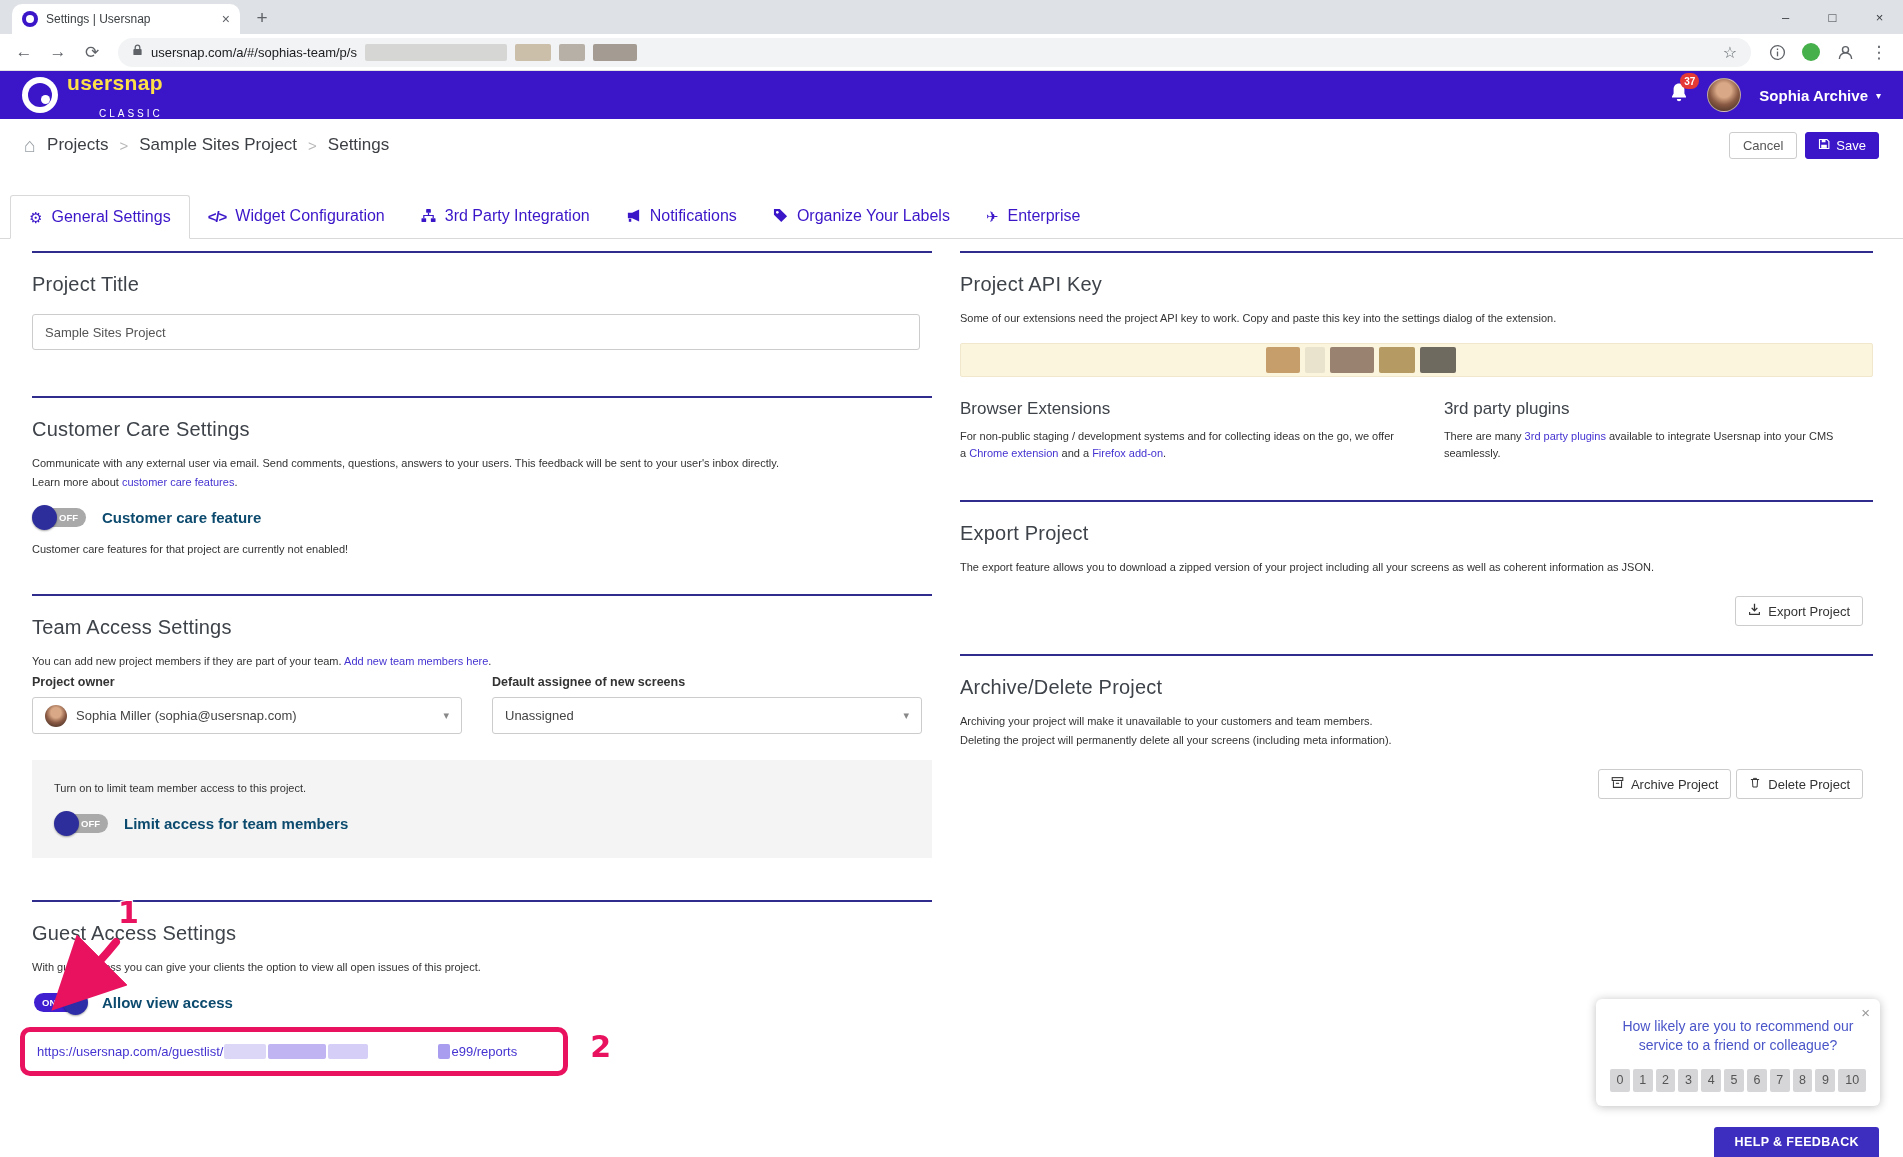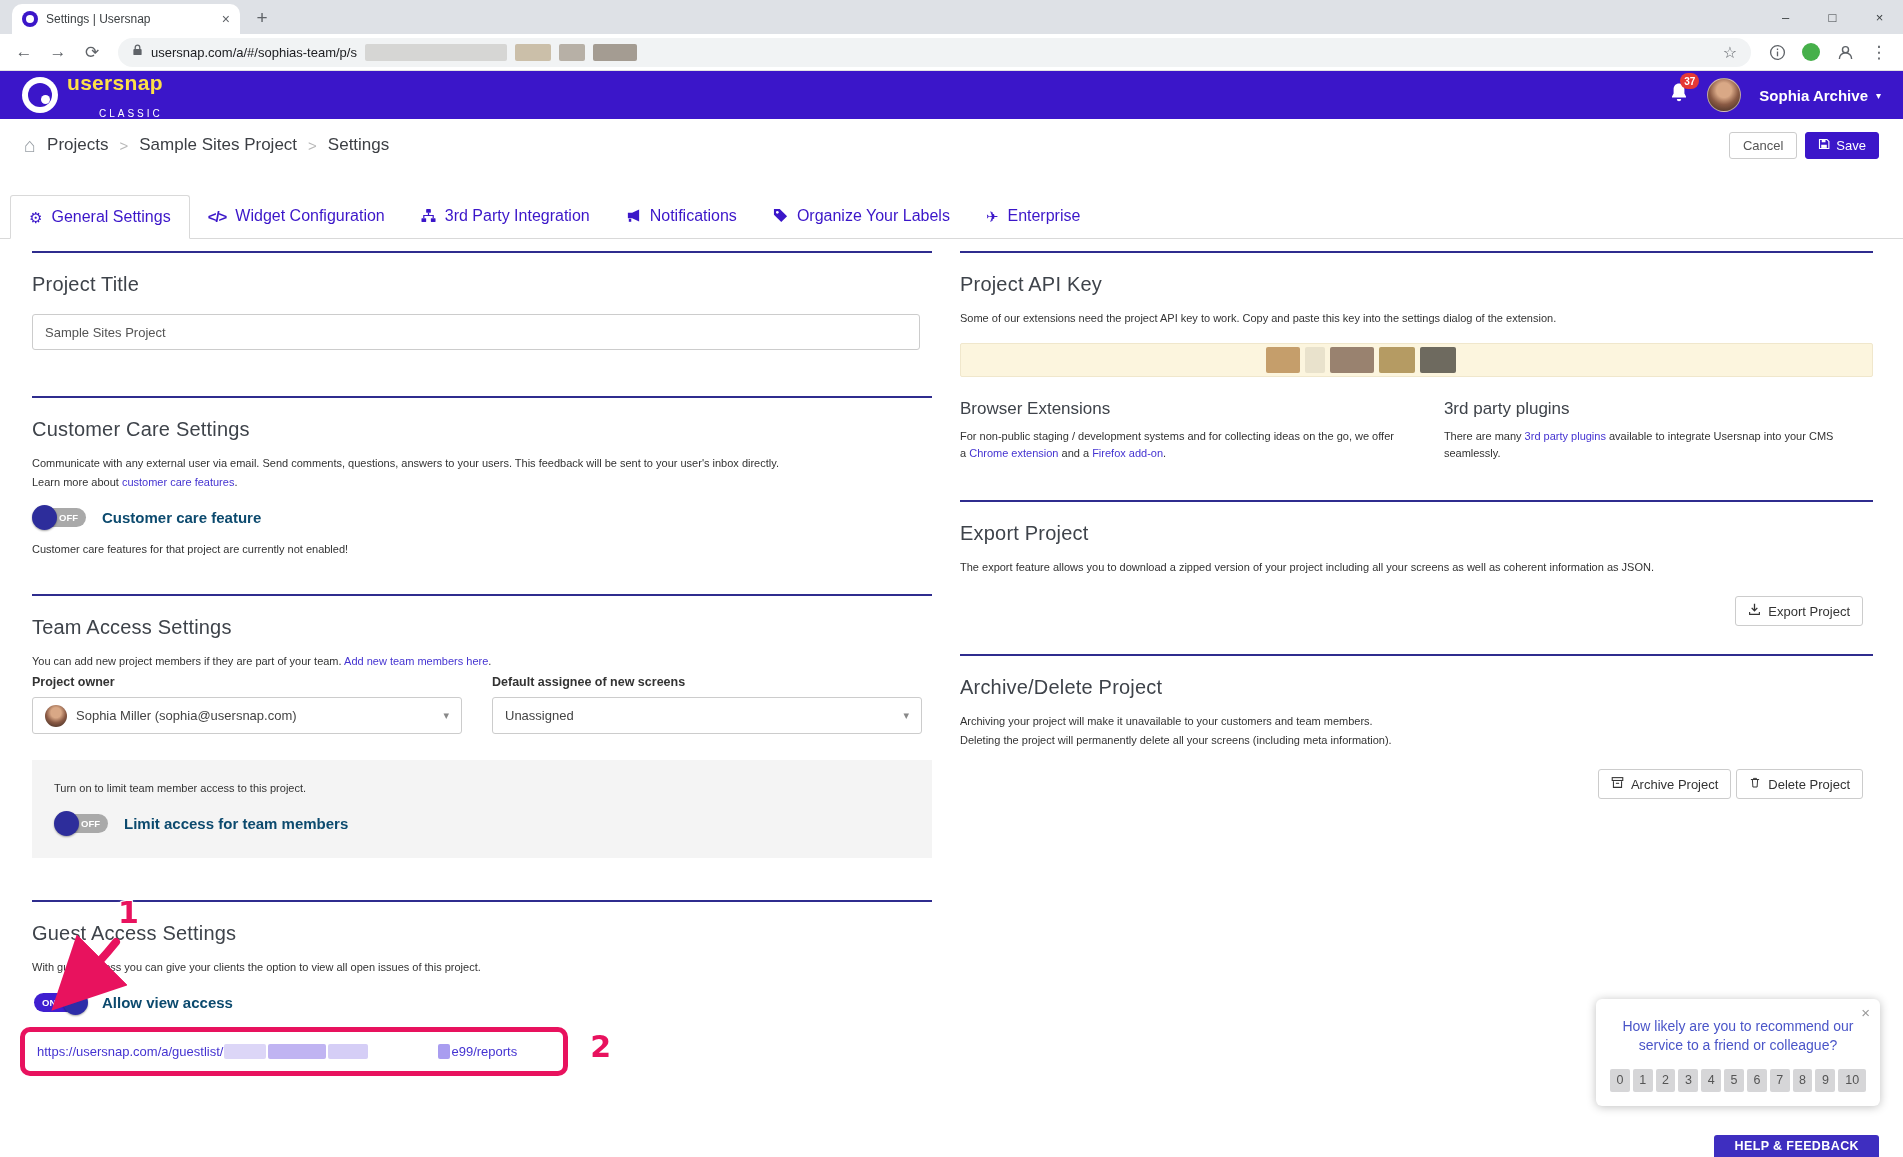--- a/index.html
+++ b/index.html
@@ -124,21 +124,21 @@
              display:inline-flex;align-items:center;gap:7px;font-family:inherit}
 
   
   .nps{position:absolute;left:1596px;top:999px;width:284px;background:#fff;border-radius:6px;box-shadow:0 1px 10px rgba(0,0,0,.25);padding:18px 14px 14px}
   .nps-q{color:var(--nps-text);font-size:14px;text-align:center;line-height:1.35;padding:0 8px}
   .nps-close{position:absolute;right:10px;top:5px;color:#9a9a9a;font-size:15px;cursor:pointer}
   .nps-ratings{display:flex;gap:3px;margin-top:14px}
   .nps-ratings span{flex:1;height:23px;background:#d6d6d8;color:#555;font-size:12.5px;display:flex;align-items:center;justify-content:center;border-radius:2px;cursor:pointer}
   .nps-ratings span:last-child{flex:1.4}
 
-  .helpbtn{position:absolute;right:24px;bottom:0;height:22px;background:var(--help);color:#fff;font-size:12.5px;font-weight:700;letter-spacing:.4px;
+  .helpbtn{position:absolute;right:24px;bottom:0;height:30px;background:var(--help);color:#fff;font-size:12.5px;font-weight:700;letter-spacing:.4px;
            display:flex;align-items:center;padding:0 20px;border-radius:3px 3px 0 0;cursor:pointer}
 </style>
 </head>
 <body>
 
 <div class="tabstrip">
   <div class="btab">
     <span class="favicon"></span>
     <span class="btab-title">Settings | Usersnap</span>
     <span class="btab-close">×</span>

